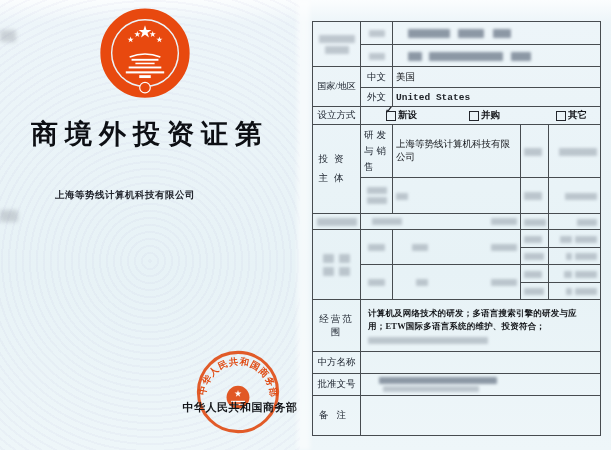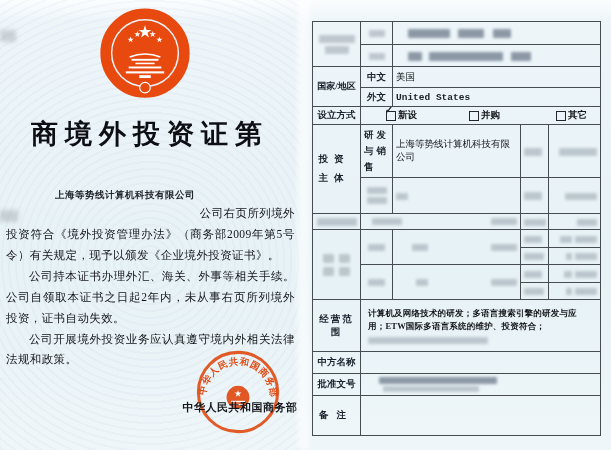--- a/index.html
+++ b/index.html
@@ -33,21 +33,21 @@
   .indent{text-indent:2em;}
   .seal{position:absolute;left:194px;top:348px;}
   .issuer-line{position:absolute;left:168px;top:400px;width:144px;text-align:center;font-size:11px;font-weight:bold;letter-spacing:.5px;}
   .date-line{position:absolute;left:168px;top:416px;width:144px;text-align:center;font-size:14px;font-weight:bold;letter-spacing:3px;}
   .date-line .rb{margin:0 1px 2px 1px;}
 
   
   table.form{border-collapse:collapse;table-layout:fixed;position:absolute;left:2px;top:21px;width:288px;
     border:1.5px solid #3d4246;}
   table.form td{border:1px solid #474c50;padding:1px 3px;font-size:9.5px;overflow:hidden;vertical-align:middle;}
-  td.lbl{text-align:center;font-weight:bold;color:#1a212c;}
+  td.lbl{text-align:center;font-weight:normal;color:#1a212c;}
   .lbl-2x2{width:36px;margin:0 auto;letter-spacing:6px;line-height:2;text-align:left;}
   .lbl-2x2-sm{width:30px;margin:0 auto;letter-spacing:3px;line-height:1.7;text-align:left;}
   .sp2{letter-spacing:2px;}
   .sp8{letter-spacing:8px;}
   td.val-cn{font-weight:normal;font-size:9.5px;}
   td.val-en{font-family:"Liberation Mono","DejaVu Sans Mono",monospace;font-size:9px;font-weight:bold;color:#20242a;}
   td.vtop{vertical-align:top;padding-top:3px;}
   .cbrow{display:flex;align-items:center;font-weight:bold;font-size:9.5px;}
   .cb{width:8px;height:8px;border:1.2px solid #23262c;display:inline-block;margin-right:2px;position:relative;flex:none;}
   .cb.checked::before{content:"\2713";position:absolute;left:-2px;top:-8px;font-size:10px;color:#23262c;font-weight:bold;}
@@ -94,26 +94,20 @@
       <rect x="44" y="71" width="12" height="3" fill="#fff"></rect>
       <circle cx="50" cy="84" r="5.5" fill="#e8490f" stroke="#fff" stroke-width="1.2"></circle>
     </svg>
   </div>
 
   <div class="cert-title">商境外投资证第</div>
 
 
   <div class="company-line">上海等势线计算机科技有限公司</div>
 
-  <div class="body-text">
-    <p class="first-line">公司右页所列境外</p>
-    <p>投资符合《境外投资管理办法》（商务部2009年第5号令）有关规定，现予以颁发《企业境外投资证书》。</p>
-    <p class="indent">公司持本证书办理外汇、海关、外事等相关手续。公司自领取本证书之日起2年内，未从事右页所列境外投资，证书自动失效。</p>
-    <p class="indent">公司开展境外投资业务应认真遵守境内外相关法律法规和政策。</p>
-  </div>
 
   <div class="seal">
     <svg width="88" height="88" viewBox="0 0 100 100">
       <circle cx="50" cy="50" r="45" fill="none" stroke="#e04a12" stroke-width="3.5" opacity=".9"></circle>
       <path id="sealArc" d="M 13,56 a 37,37 0 1 1 74,0" fill="none"></path>
       <text font-size="10.5" font-weight="bold" fill="#e04a12" letter-spacing="1">
         <textPath href="#sealArc" startOffset="2">中华人民共和国商务部</textPath>
       </text>
       <circle cx="50" cy="56" r="13" fill="#e04a12" opacity=".92"></circle>
       <g transform="translate(50,52) scale(4.2)">

